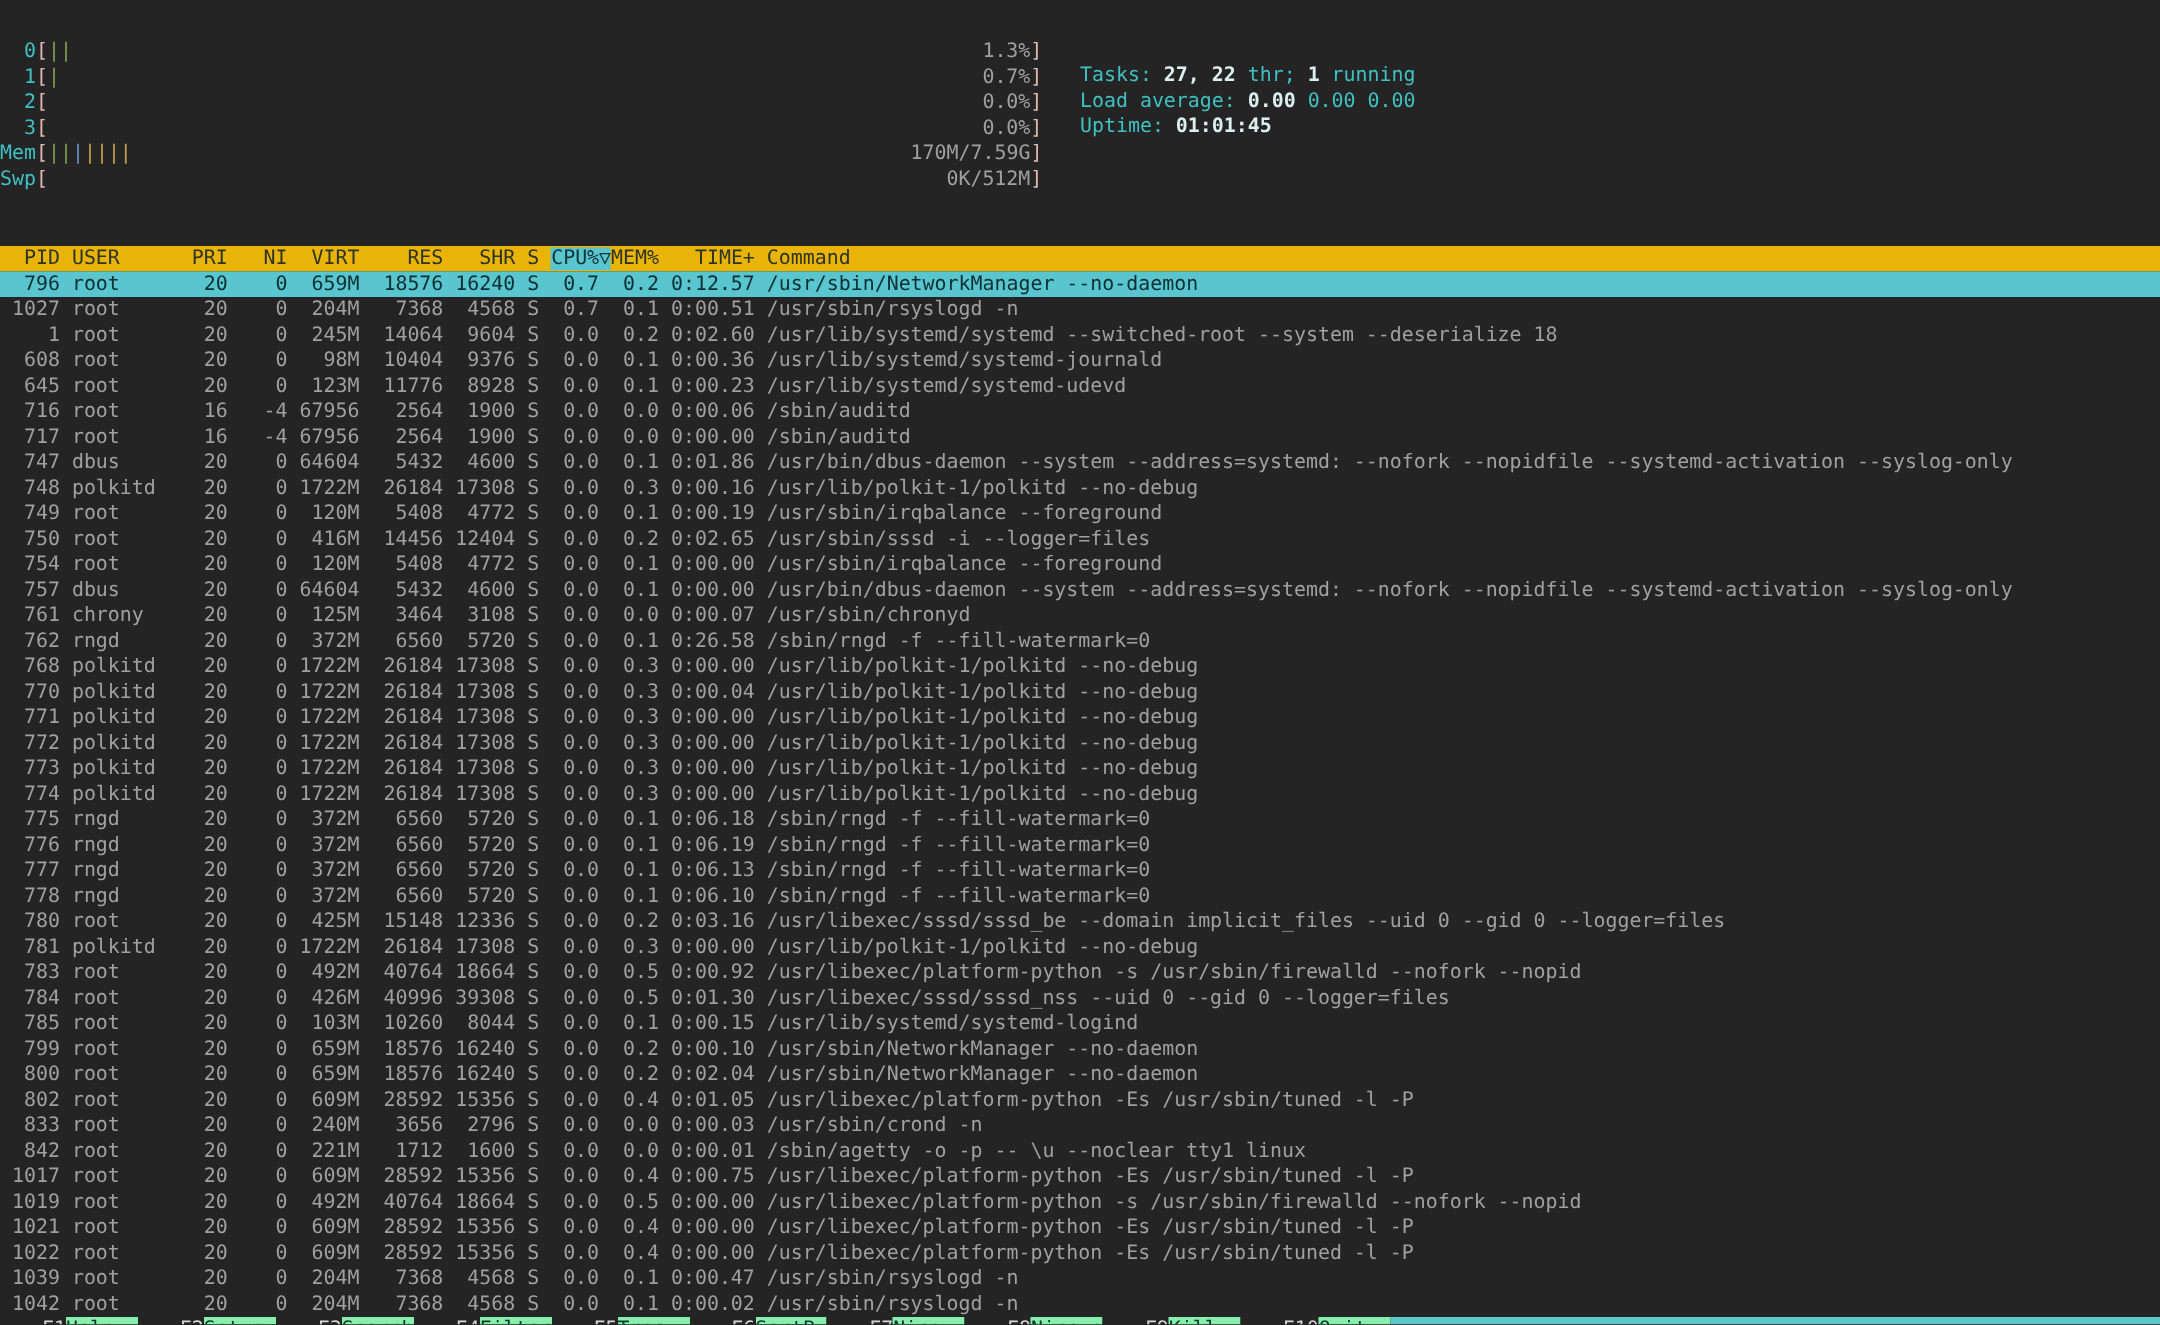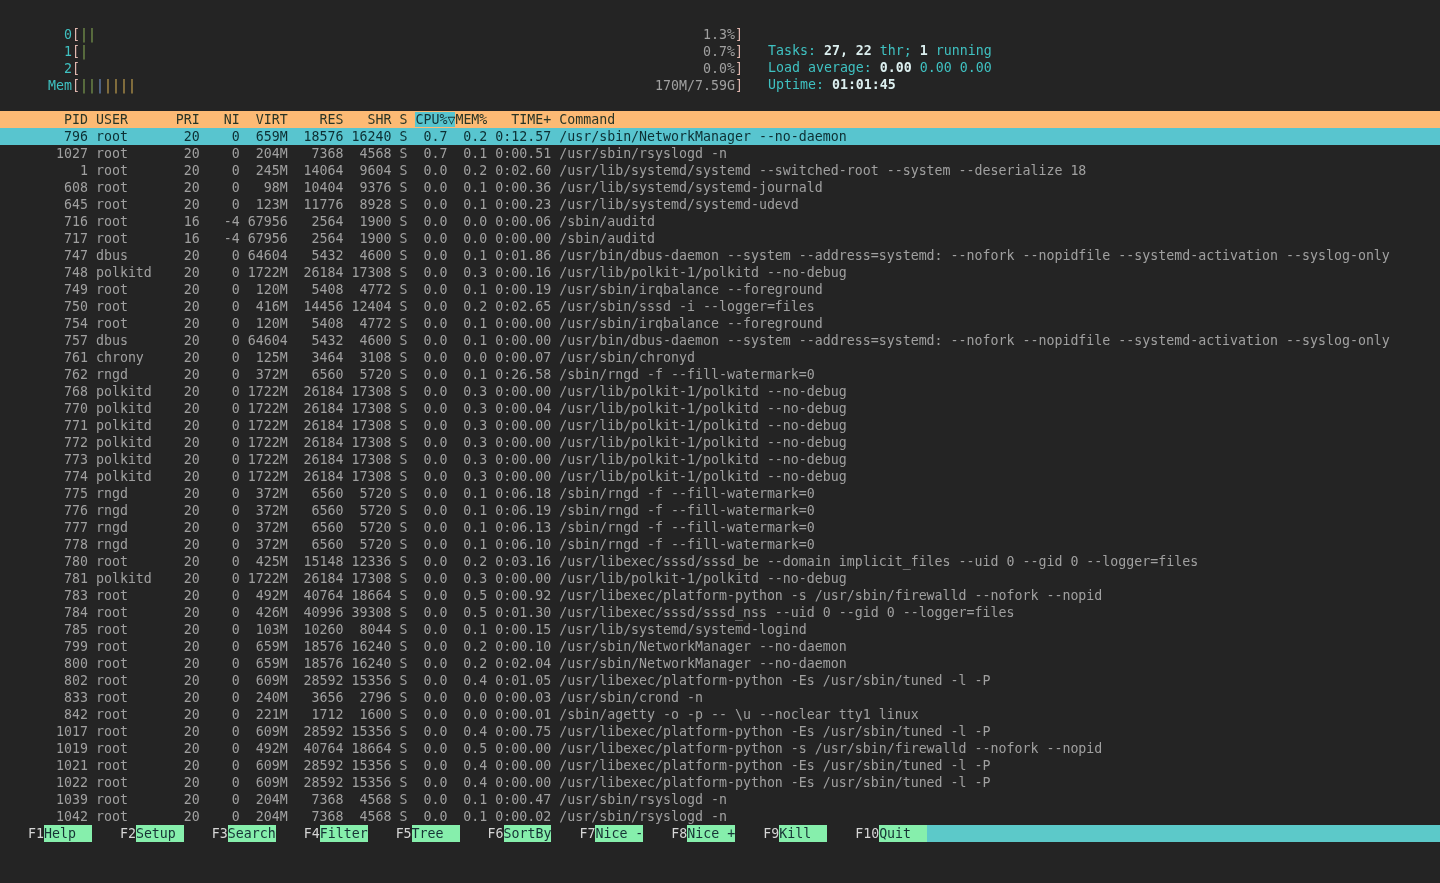--- a/index.html
+++ b/index.html
@@ -8,54 +8,56 @@
     width:1440px;height:883px;
     background:#242424;
     font-family:"DejaVu Sans Mono", monospace;
     font-size:13.28px;
     line-height:17px;
     box-sizing:border-box;
     padding-top:26px;
     overflow:hidden;
     cursor:default;
   }
-  .line{height:17px;white-space:pre;padding-left:48px;}
+  .line{height:17px;white-space:pre;}
   .c-grey{color:#a0a0a0;}
   .c-white{color:#cacaca;}
   .c-teal{color:#45b5a2;}
   .c-cyan{color:#3fc1c1;}
   .c-bold{color:#dcefef;font-weight:bold;}
   .c-pink{color:#e2b8b0;}
   .c-red{color:#d07070;}
   .c-green{color:#7da55e;}
   .bar-green{color:#7e9e4f;}
   .bar-blue{color:#6d8fc5;}
   .bar-yellow{color:#c3a04f;}
   #info-col{position:absolute;left:720px;top:42px;}
-  #table-header{background:#fdba74;color:#2a3526;}
+  #table-header{background:#eab308;color:#2a3526;margin-top:19px;}
   #table-header span{color:#2a3526;}
   #table-header .hl{background:#58c5cf;color:#123236;}
   .prow span{color:#a0a0a0;}
   .prow.sel{background:#58c5cf;}
   .prow.sel span{color:#0d2f33 !important;text-align:center;}
   #fnbar{display:flex;height:17px;}
   #fnbar .fkey{color:#d6d6d6;background:#242424;white-space:pre;padding-left:28px;}
   #fnbar .flabel{color:#163335;background:#86efac;white-space:pre;}
   #fnbar .ffill{background:#5cc9c9;flex:1;}
   .fnbtn{display:flex;}
 </style>
 </head>
 <body>
 
 <div id="screen">
   <div id="meters">
       <div class="line"><span class="c-cyan">  0</span><span class="c-pink">[</span><span class="bar-green">||</span><span>                                                                            </span><span class="c-grey">1.3%</span><span class="c-pink">]</span></div>
       <div class="line"><span class="c-cyan">  1</span><span class="c-pink">[</span><span class="bar-green">|</span><span>                                                                             </span><span class="c-grey">0.7%</span><span class="c-pink">]</span></div>
       <div class="line"><span class="c-cyan">  2</span><span class="c-pink">[</span><span>                                                                              </span><span class="c-grey">0.0%</span><span class="c-pink">]</span></div>
+      <div class="line"><span class="c-cyan">  3</span><span class="c-pink">[</span><span>                                                                              </span><span class="c-grey">0.0%</span><span class="c-pink">]</span></div>
       <div class="line"><span class="c-cyan">Mem</span><span class="c-pink">[</span><span class="bar-green">||</span><span class="bar-blue">|</span><span class="bar-yellow">||||</span><span>                                                                 </span><span class="c-grey">170M/7.59G</span><span class="c-pink">]</span></div>
+      <div class="line"><span class="c-cyan">Swp</span><span class="c-pink">[</span><span>                                                                           </span><span class="c-grey">0K/512M</span><span class="c-pink">]</span></div>
     </div>
   <div id="info-col">
     <div class="line" id="info-tasks"><span class="c-cyan">Tasks: </span><span class="c-bold">27, 22</span><span class="c-cyan"> thr; </span><span class="c-bold">1</span><span class="c-cyan"> running</span></div>
     <div class="line" id="info-load"><span class="c-cyan">Load average: </span><span class="c-bold">0.00</span><span class="c-cyan"> 0.00 0.00</span></div>
     <div class="line" id="info-uptime"><span class="c-cyan">Uptime: </span><span class="c-bold">01:01:45</span></div>
   </div>
   <div class="line"> </div>
   <div class="line" id="table-header"><span>  PID</span><span> </span><span>USER      </span><span>PRI</span><span>   NI</span><span>  VIRT</span><span>    RES</span><span>   SHR</span><span> S</span><span> </span><span class="hl">CPU%▽</span><span>MEM%</span><span>   TIME+</span><span> Command</span></div>
   <div id="rows">
       <div class="line prow sel"><span class="c-grey">  796</span><span class="c-grey"> </span><span class="c-grey">root      </span><span class="c-grey"> 20</span><span class="c-grey">    0</span><span class="c-teal">  659M</span><span class="c-grey">  18576</span><span class="c-teal"> 16240</span><span class="c-grey"> S</span><span class="c-grey">  0.7</span><span class="c-grey">  0.2</span><span class="c-grey"> 0:12.57</span><span class="c-grey"> </span><span class="c-white">/usr/sbin/NetworkManager --no-daemon</span></div>

